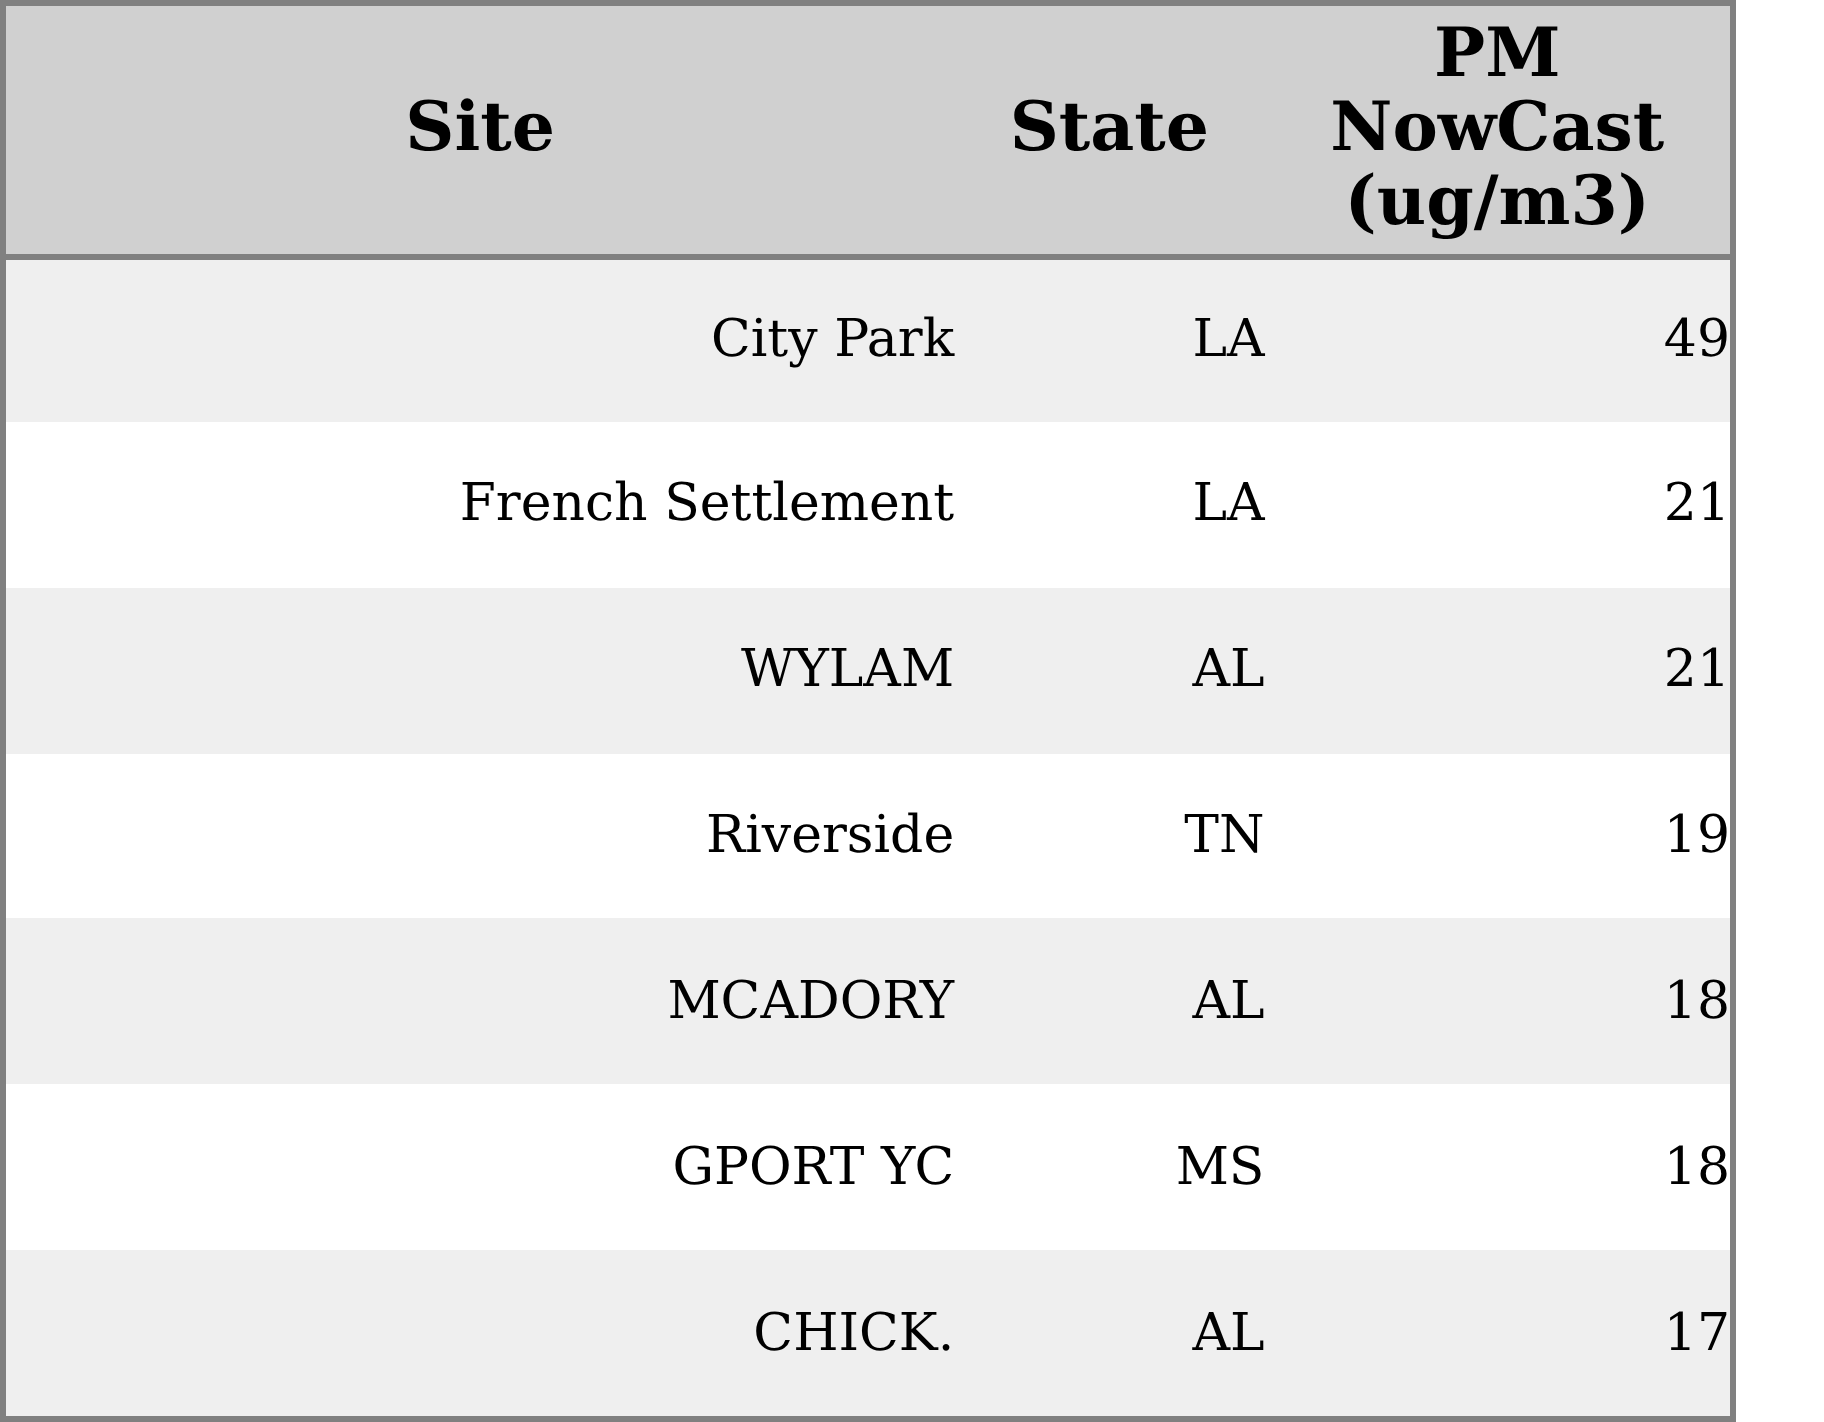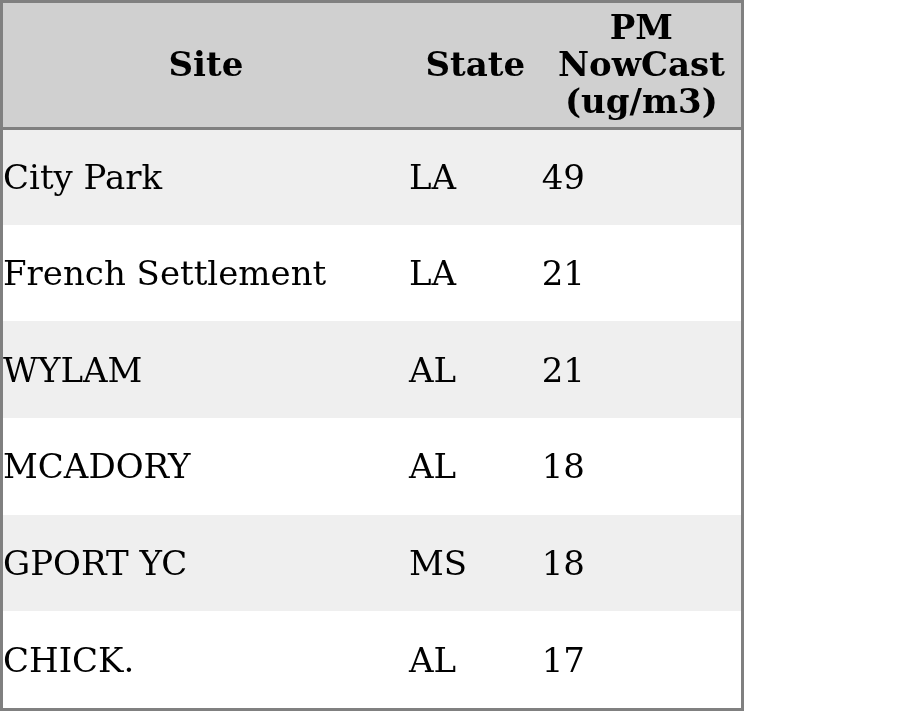--- a/index.html
+++ b/index.html
@@ -9,21 +9,21 @@
     --border: #808080;
     --text: #000000;
   }
   * { margin: 0; padding: 0; box-sizing: border-box; }
   html, body {
     background: #ffffff;
     font-family: "DejaVu Serif", "Liberation Serif", serif;
     color: var(--text);
   }
   .table-frame {
-    width: 744px;
+    width: 868px;
     height: 711px;
     border: 3px solid var(--border);
     background: var(--row-even-bg);
     overflow: hidden;
   }
   table.pm-table {
     width: 100%;
     height: 100%;
     border-collapse: collapse;
     table-layout: fixed;
@@ -41,22 +41,22 @@
     text-align: center;
     vertical-align: middle;
     padding: 0;
   }
   .hcell { display: block; text-align: center; }
   .hcell-narrow { max-width: 212px; margin: 0 auto; overflow-wrap: normal; text-align: center; }
   tbody tr { height: 58px; }
   tbody tr:nth-child(odd)  { background: var(--row-odd-bg); }
   tbody tr:nth-child(even) { background: var(--row-even-bg); }
   tbody td {
-    font-size: 34px;
-    text-align: left;
+    font-size: 26px;
+    text-align: right;
     vertical-align: middle;
     padding: 0;
     border: none;
   }
 </style>
 </head>
 <body>
 
 <div class="table-frame">
   <table class="pm-table">
@@ -88,20 +88,25 @@
           <td>French Settlement</td>
           <td>LA</td>
           <td>21</td>
         </tr>
         <tr>
           <td>WYLAM</td>
           <td>AL</td>
           <td>21</td>
         </tr>
         <tr>
+          <td>Riverside</td>
+          <td>TN</td>
+          <td>19</td>
+        </tr>
+        <tr>
           <td>MCADORY</td>
           <td>AL</td>
           <td>18</td>
         </tr>
         <tr>
           <td>GPORT YC</td>
           <td>MS</td>
           <td>18</td>
         </tr>
         <tr>

